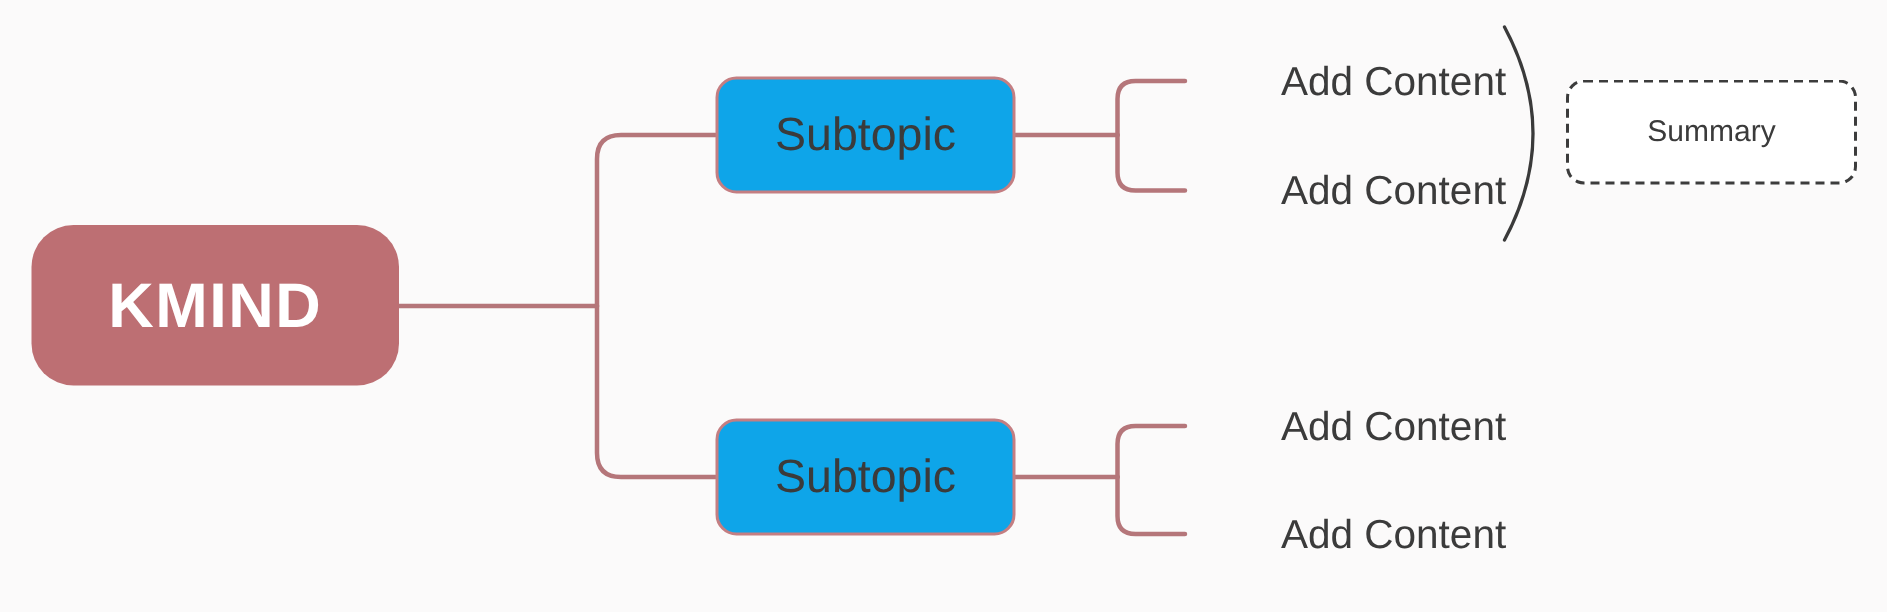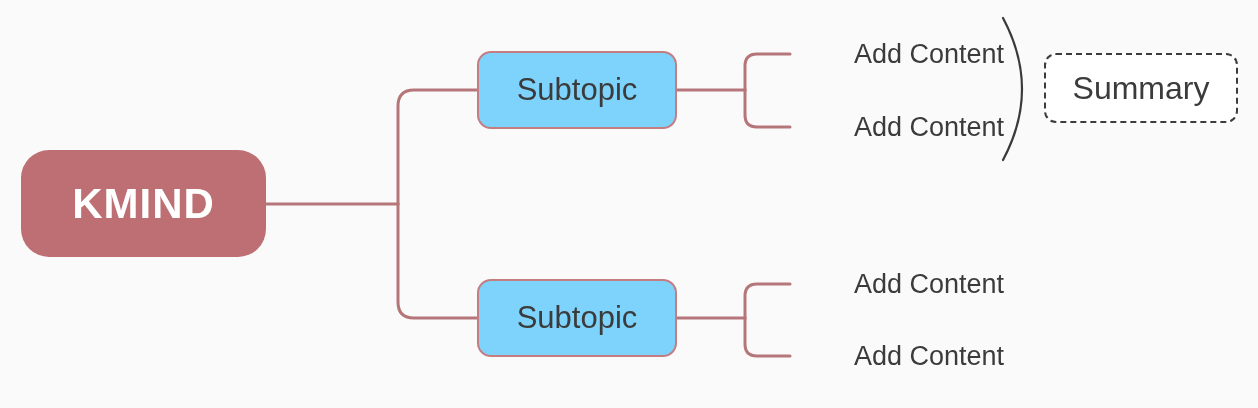--- a/index.html
+++ b/index.html
@@ -41,21 +41,21 @@
     border-radius: 28px;
     color: #ffffff;
     font-size: 42px;
     font-weight: bold;
     letter-spacing: 1px;
   }
   .subtopic-node {
     left: 477px;
     width: 200px;
     height: 78px;
-    background: #7dd3fc;
+    background: #0ea5e9;
     border: 2px solid #c47e82;
     border-radius: 14px;
     color: #3b3b3b;
     font-size: 31px;
   }
   .subtopic-1 { top: 51px; }
   .subtopic-2 { top: 279px; }
   .leaf-label {
     position: absolute;
     left: 822px;
@@ -72,21 +72,21 @@
   .leaf-4 { top: 336px; }
   .summary-node {
     left: 1044px;
     top: 53px;
     width: 194px;
     height: 70px;
     background: #ffffff;
     border: 2px dashed #3c3c3c;
     border-radius: 12px;
     color: #3b3b3b;
-    font-size: 32px;
+    font-size: 20px;
   }
 </style>
 </head>
 <body>
 
 <div class="canvas">
 
   <svg class="connector-layer" viewBox="0 0 1258 408" xmlns="http://www.w3.org/2000/svg">
 
     <g fill="none" stroke-width="3" stroke-linecap="round" stroke="#b5767a">

